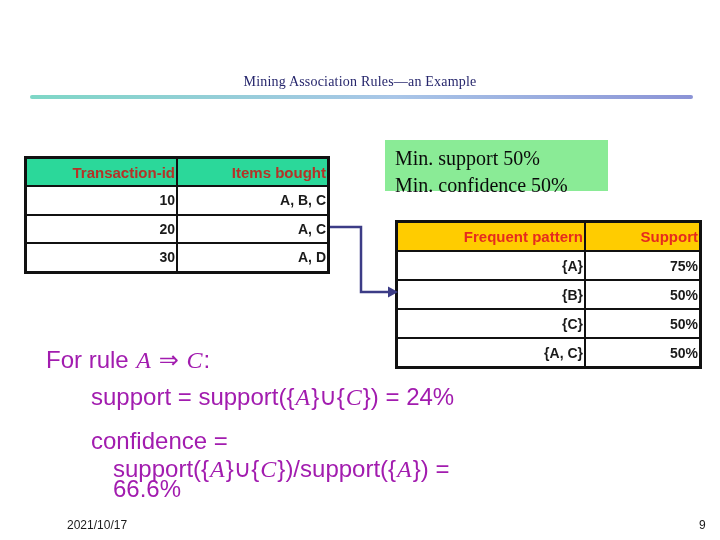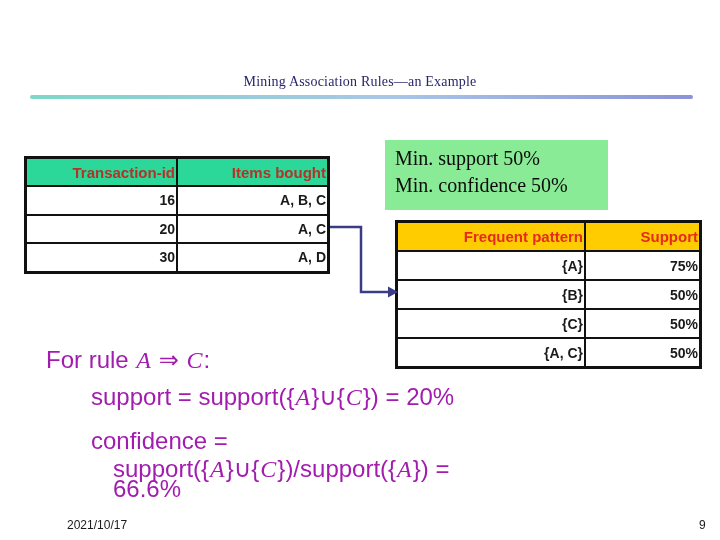--- a/index.html
+++ b/index.html
@@ -25,21 +25,21 @@
   }
   table.data-tbl{border:3px solid #111;}
   table.txn{left:24px;top:156px;width:306px;}
   table.txn th{background:var(--header-teal);color:var(--red-on-teal);font-size:15px;height:24px;}
   table.txn td{font-size:14px;color:#1a1a1a;height:24.5px;}
   table.freq{left:395px;top:220px;width:307px;}
   table.freq th{background:var(--header-yellow);color:var(--red-on-yellow);font-size:15px;height:25px;margin-top:30px;}
   table.freq td{font-size:14px;color:#1a1a1a;height:25px;}
   
   .minbox{
-    position:absolute;left:385px;top:140px;width:223px;height:70px;
+    position:absolute;left:385px;top:140px;width:223px;height:51px;
     background:var(--minbox-green);
     font-family:"Liberation Serif",serif;font-size:20px;color:#0a0a0a;
     padding:5px 0 0 10px;box-sizing:border-box;line-height:27px;
   }
   
   svg.connector{position:absolute;left:0;top:0;pointer-events:none;}
   .arrow-line{fill:none;stroke:var(--arrow-navy);stroke-width:2.5px;}
   .arrow-head{fill:var(--arrow-navy);stroke:none;}
   
   .rule-line{position:absolute;font-size:24px;color:#a21caf;white-space:nowrap;}
@@ -65,21 +65,21 @@
 
   <table class="data-tbl txn">
     <thead>
       <tr>
         <th>Transaction-id</th>
         <th>Items bought</th>
       </tr>
     </thead>
     <tbody>
         <tr>
-          <td>16</td>
+          <td>10</td>
           <td>A, B, C</td>
         </tr>
         <tr>
           <td>20</td>
           <td>A, C</td>
         </tr>
         <tr>
           <td>30</td>
           <td>A, D</td>
         </tr>
@@ -117,21 +117,21 @@
         </tr>
       </tbody>
   </table>
 
   <svg class="connector" width="720" height="540" viewBox="0 0 720 540" aria-hidden="true">
     <polyline class="arrow-line" points="330,227 361,227 361,292 389,292"></polyline>
     <path class="arrow-head" d="M388,286.5 L398,292 L388,297.5 Z"></path>
   </svg>
 
   <div class="rule-line rl1"><span>For rule </span><span class="it">A</span><span> ⇒ </span><span class="it">C</span><span>:</span></div>
-  <div class="rule-line rl2"><span>support = support({</span><span class="it">A</span><span>}∪{</span><span class="it">C</span><span>}) = 20%</span></div>
+  <div class="rule-line rl2"><span>support = support({</span><span class="it">A</span><span>}∪{</span><span class="it">C</span><span>}) = 24%</span></div>
   <div class="rule-line rl3"><span>confidence =</span></div>
   <div class="rule-line rl4"><span>support({</span><span class="it">A</span><span>}∪{</span><span class="it">C</span><span>})/support({</span><span class="it">A</span><span>}) =</span></div>
   <div class="rule-line rl5"><span>66.6%</span></div>
 
   <div class="footer-item f-date">2021/10/17</div>
   <div class="footer-item f-page">9</div>
 
 </div>
 
 </body></html>

